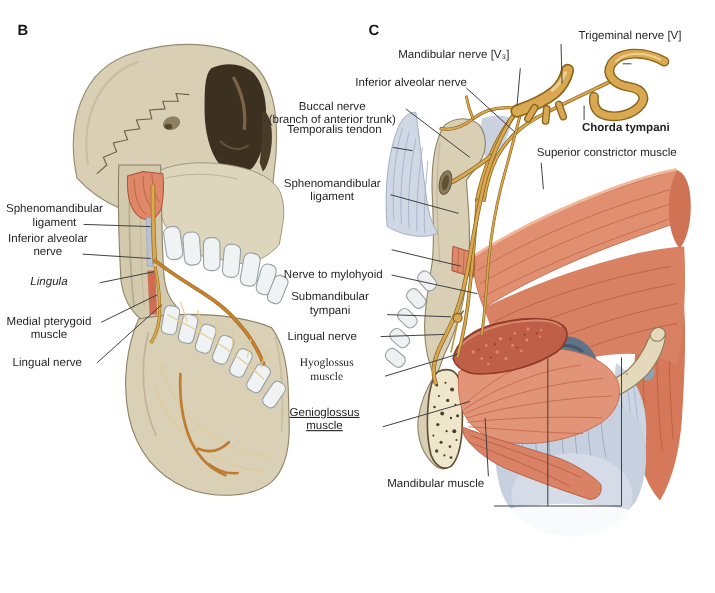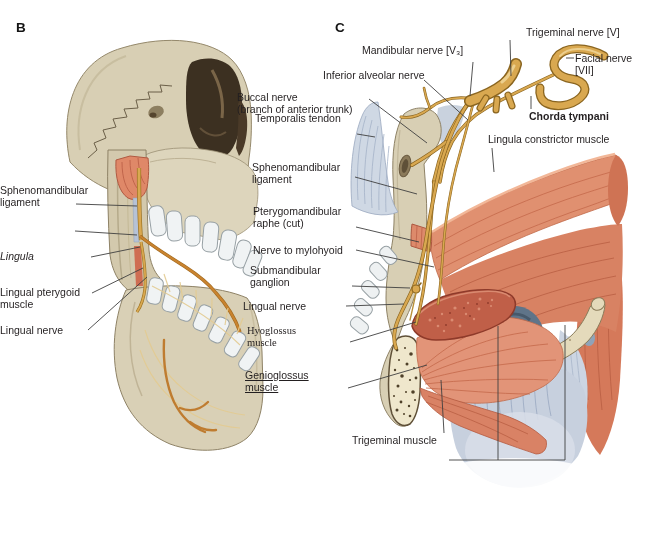--- a/index.html
+++ b/index.html
@@ -1,20 +1,20 @@
 <!DOCTYPE html>
 <html><head>
 <meta charset="utf-8">
 <style>
   html,body{margin:0;padding:0;background:#fff;}
   .figure{position:relative;width:650px;height:539px;background:#fff;overflow:hidden;
           font-family:"Liberation Sans",sans-serif;}
   .figure svg{position:absolute;left:0;top:0;}
   .lbl{position:absolute;font-size:10.5px;line-height:1.18;color:#231f20;white-space:pre-line;}
-  .r{text-align:left;}
+  .r{text-align:center;}
   .nw{white-space:nowrap;}
   .letter{position:absolute;font-size:13.5px;font-weight:bold;color:#141414;}
 </style>
 </head>
 <body>
 
 <div class="figure">
 
 <svg width="650" height="539" viewBox="0 0 650 539">
 
@@ -371,42 +371,40 @@
     <line x1="444" y1="433" x2="441" y2="380"></line>
     <path d="M449,460 L565,460 M498,460 L498,326 M565,460 L565,325"></path>
   </g>
 </svg>
 
   <div class="letter" style="left:16px;top:20px;">B</div>
   <div class="letter" style="left:335px;top:20px;">C</div>
 
   <div class="lbl r" style="left:0;top:184px;width:99px;">Sphenomandibular
 ligament</div>
+  <div class="lbl r" style="left:0;top:211px;width:87px;">Inferior alveolar
+nerve</div>
   <div class="lbl r" style="left:0;top:250px;width:89px;font-style:italic;">Lingula</div>
-  <div class="lbl r" style="left:0;top:286px;width:89px;">Lingual pterygoid
+  <div class="lbl r" style="left:0;top:286px;width:89px;">Medial pterygoid
 muscle</div>
   <div class="lbl r" style="left:0;top:324px;width:86px;">Lingual nerve</div>
 
   <div class="lbl nw" style="left:362px;top:44px;">Mandibular nerve [V₃]</div>
   <div class="lbl nw" style="left:509px;top:26px;margin-left:17px;">Trigeminal nerve [V]</div>
-  <div class="lbl" style="left:575px;top:52px;width:70px;">Facial nerve
-[VII]</div>
   <div class="lbl nw" style="left:323px;top:69px;">Inferior alveolar nerve</div>
   <div class="lbl r" style="left:237px;top:91px;width:130px;">Buccal nerve
 (branch of anterior trunk)</div>
   <div class="lbl nw" style="left:529px;top:110px;font-weight:bold;">Chorda tympani</div>
   <div class="lbl r" style="left:255px;top:112px;width:98px;">Temporalis tendon</div>
-  <div class="lbl nw" style="left:488px;top:133px;">Lingula constrictor muscle</div>
+  <div class="lbl nw" style="left:488px;top:133px;">Superior constrictor muscle</div>
   <div class="lbl r" style="left:252px;top:161px;width:100px;">Sphenomandibular
 ligament</div>
-  <div class="lbl r" style="left:253px;top:205px;width:100px;">Pterygomandibular
-raphe (cut)</div>
   <div class="lbl r" style="left:253px;top:244px;width:100px;">Nerve to mylohyoid</div>
   <div class="lbl r" style="left:250px;top:264px;width:100px;">Submandibular
-ganglion</div>
+tympani</div>
   <div class="lbl r" style="left:243px;top:300px;width:100px;">Lingual nerve</div>
   <div class="lbl r" style="left:247px;top:325px;width:100px;font-family:Liberation Serif, serif;">Hyoglossus
 muscle</div>
   <div class="lbl r" style="left:245px;top:369px;width:100px;text-decoration:underline;">Genioglossus
 muscle</div>
-  <div class="lbl nw" style="left:352px;top:434px;">Trigeminal muscle</div>
+  <div class="lbl nw" style="left:352px;top:434px;">Mandibular muscle</div>
 
 </div>
 
 </body></html>

